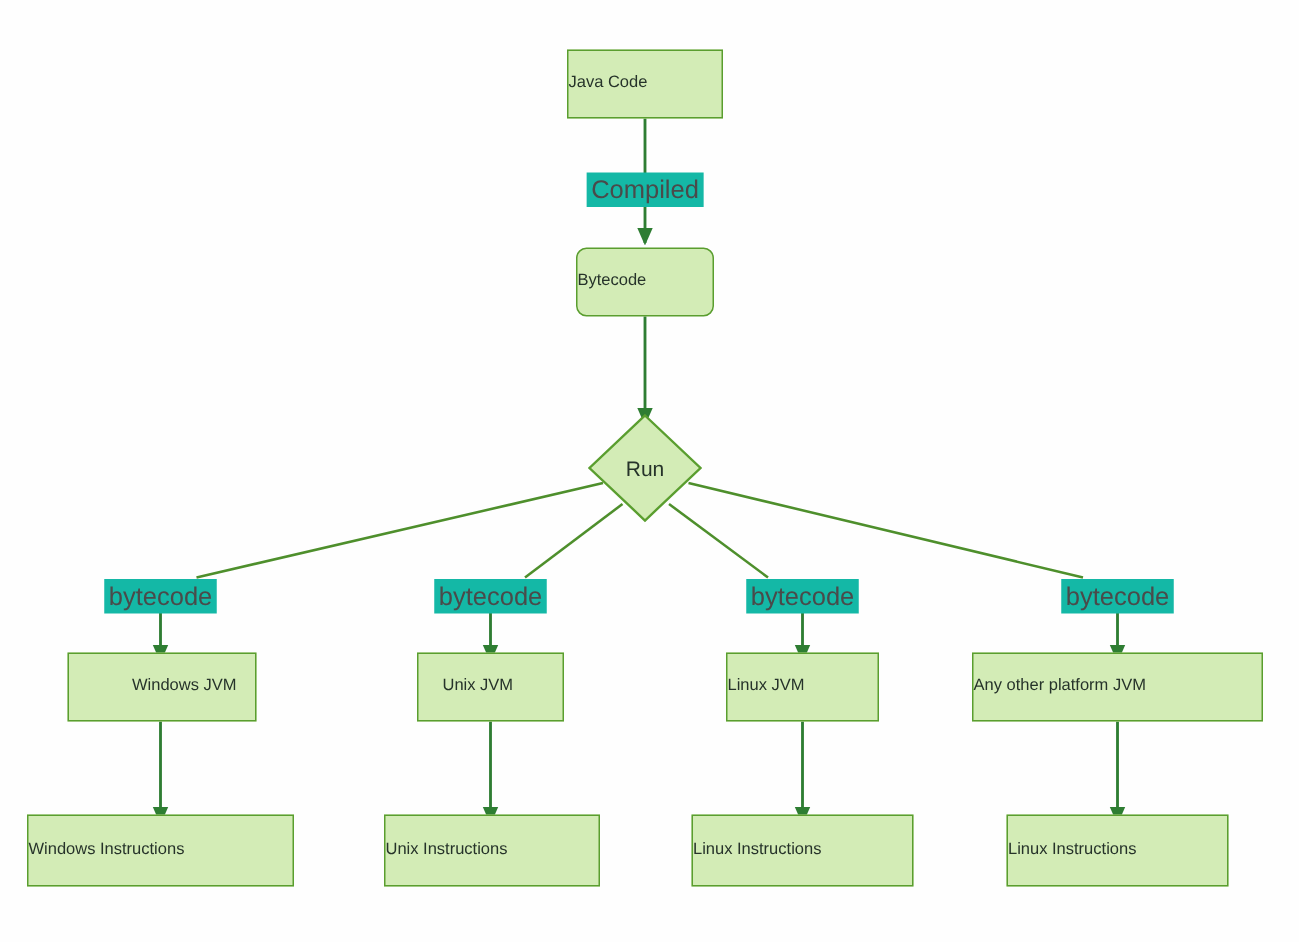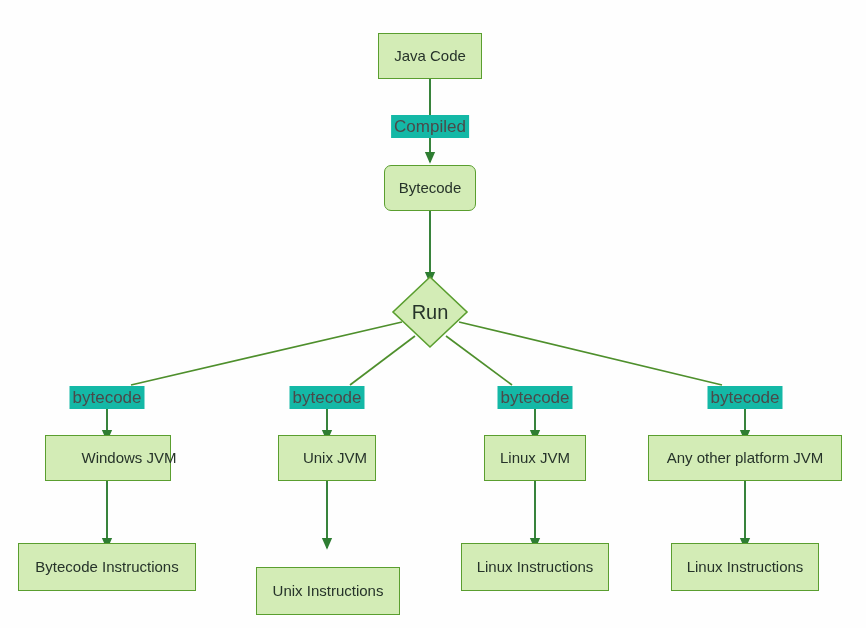--- a/index.html
+++ b/index.html
@@ -21,24 +21,23 @@
     top: 0;
     width: 866px;
     height: 628px;
   }
   .node {
     position: absolute;
     box-sizing: border-box;
     background: #d3ecb6;
     border: 1.4px solid #5a9e2f;
     color: #26332a;
-    font-size: 15px;
+    font-size: 11px;
     display: flex;
     align-items: center;
-    justify-content: center;
     text-align: center;
     line-height: 1.2;
     white-space: nowrap;
     z-index: 3;
   }
   .node.rounded {
     border-radius: 7px;
   }
   .diamond-wrap {
     position: absolute;
@@ -52,21 +51,21 @@
   }
   .diamond-label {
     position: absolute;
     left: 0;
     top: 0;
     width: 100%;
     height: 100%;
     display: flex;
     align-items: center;
     justify-content: center;
-    font-size: 20px;
+    font-size: 14px;
     color: #26332a;
     white-space: nowrap;
   }
   .edge-label {
     position: absolute;
     background: #14b8a6;
     color: #4a4a4a;
     font-size: 17px;
     padding: 1px 3px;
     white-space: nowrap;
@@ -154,23 +153,23 @@
     <span>Unix JVM</span>
   </div>
   <div class="node" style="left:648px; top:435px; width:194px; height:46px;">
     <span>Any other platform JVM</span>
   </div>
   <div class="node" style="left:484px; top:435px; width:102px; height:46px;">
     <span>Linux JVM</span>
   </div>
 
   <div class="node" style="left:18px; top:543px; width:178px; height:48px;">
-    <span>Bytecode Instructions</span>
+    <span>Windows Instructions</span>
   </div>
-  <div class="node" style="left:256px; top:567px; width:144px; height:48px;">
+  <div class="node" style="left:256px; top:543px; width:144px; height:48px;">
     <span>Unix Instructions</span>
   </div>
   <div class="node" style="left:461px; top:543px; width:148px; height:48px;">
     <span>Linux Instructions</span>
   </div>
   <div class="node" style="left:671px; top:543px; width:148px; height:48px;">
     <span>Linux Instructions</span>
   </div>
 
 </div>

